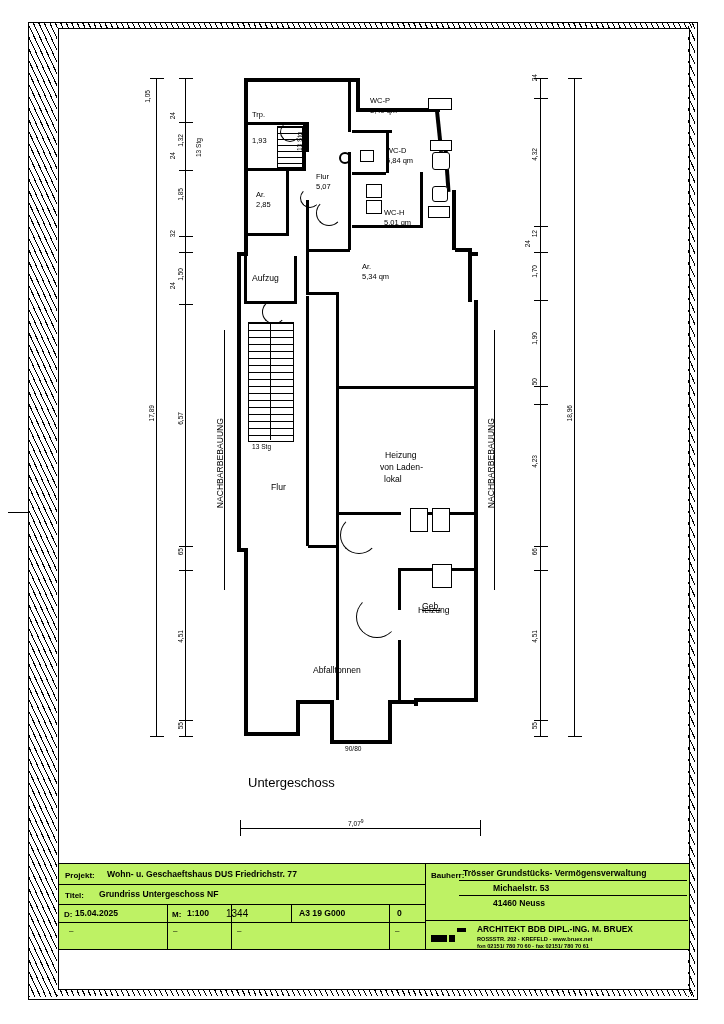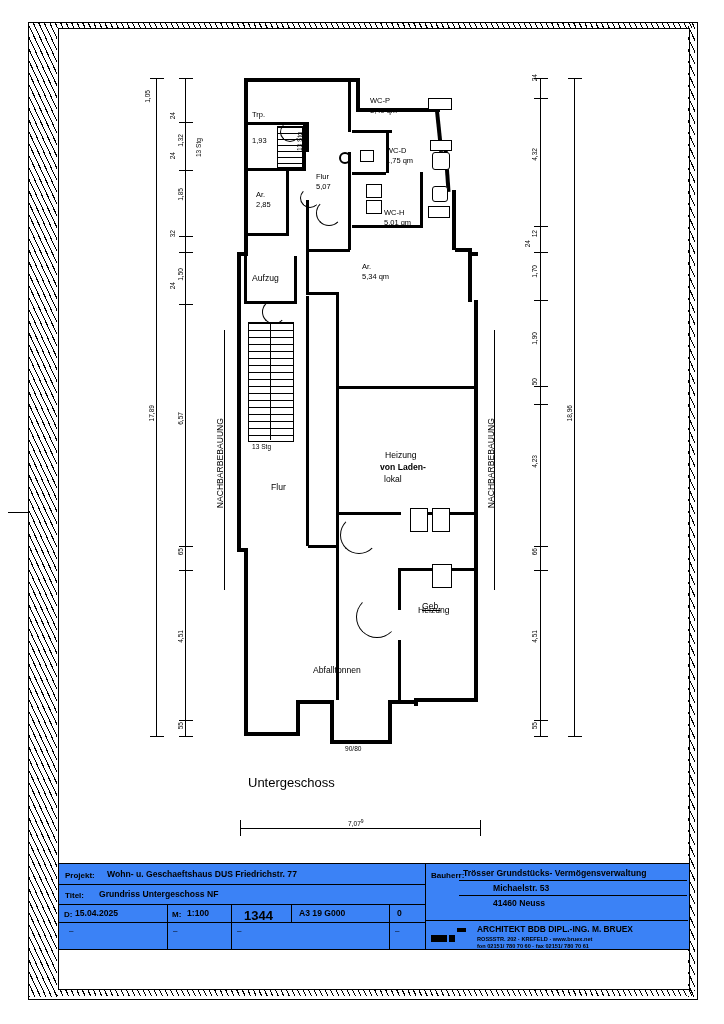--- a/index.html
+++ b/index.html
@@ -40,21 +40,21 @@
 
   
   .stair{position:absolute;border:1px solid #000;background:
       repeating-linear-gradient(to bottom,#000 0 1px,#fff 1px 7px);}
   .stair2{position:absolute;border:1px solid #000;background:
       repeating-linear-gradient(to bottom,#000 0 1px,#fff 1px 6px);}
   .arc-q{position:absolute;border:1px solid #000;border-radius:100%;
          border-top-color:transparent;border-right-color:transparent;}
 
   
-  .tb{position:absolute;left:58px;top:863px;width:630px;height:85px;border:1.4px solid #000;background:#3b82f6;}
+  .tb{position:absolute;left:58px;top:863px;width:630px;height:85px;border:1.4px solid #000;background:#bef264;}
   .tb .cell{position:absolute;font-size:8px;}
   .tbline{position:absolute;background:#000;}
   .tb-left-label{font-size:6.5px;font-weight:bold;}
   .logo{position:absolute;left:372px;top:64px;}
   .logo span{display:inline-block;background:#000;margin-right:2px;}
 
   .dashln{position:absolute;border-bottom:1px solid #000;}
 </style>
 </head>
 <body>
@@ -165,39 +165,39 @@
     <div class="arc-q" style="left:262px;top:300px;width:22px;height:22px;"></div>
     <div class="arc-q" style="left:300px;top:188px;width:18px;height:18px;"></div>
     <div class="arc-q" style="left:340px;top:516px;width:36px;height:36px;"></div>
     <div class="arc-q" style="left:356px;top:596px;width:40px;height:40px;"></div>
     <div class="arc-q" style="left:280px;top:122px;width:18px;height:18px;"></div>
 
     <div class="lbl" style="left:370px;top:96px;">WC-P</div>
     <div class="lbl" style="left:370px;top:106px;">3,49 qm</div>
 
     <div class="lbl" style="left:386px;top:146px;">WC-D</div>
-    <div class="lbl" style="left:386px;top:156px;">1,75 qm</div>
+    <div class="lbl" style="left:386px;top:156px;">5,84 qm</div>
 
     <div class="lbl" style="left:384px;top:208px;">WC-H</div>
     <div class="lbl" style="left:384px;top:218px;">5,01 qm</div>
 
     <div class="lbl" style="left:316px;top:172px;">Flur</div>
     <div class="lbl" style="left:316px;top:182px;">5,07</div>
 
     <div class="lbl" style="left:256px;top:190px;">Ar.</div>
     <div class="lbl" style="left:256px;top:200px;">2,85</div>
 
     <div class="lbl" style="left:362px;top:262px;">Ar.</div>
     <div class="lbl" style="left:362px;top:272px;">5,34 qm</div>
 
     <div class="lbl9" style="left:252px;top:273px;">Aufzug</div>
     <div class="lbl9" style="left:271px;top:482px;">Flur</div>
 
     <div class="lbl9" style="left:385px;top:450px;">Heizung</div>
-    <div class="lbl9" style="left:380px;top:462px;font-weight:bold;">von Laden-</div>
+    <div class="lbl9" style="left:380px;top:462px;">von Laden-</div>
     <div class="lbl9" style="left:384px;top:474px;">lokal</div>
 
     <div class="lbl9" style="left:418px;top:605px;">Heizung</div>
     <div class="lbl9" style="left:422px;top:601px;text-decoration:underline;">Geb.</div>
 
     <div class="lbl9" style="left:313px;top:665px;">Abfalltonnen</div>
 
     <div class="lbl" style="left:252px;top:110px;">Trp.</div>
     <div class="lbl" style="left:252px;top:136px;">1,93</div>
 
@@ -301,21 +301,21 @@
     <div class="cell tb-left-label" style="left:6px;top:7px;">Projekt:</div>
     <div class="cell" style="left:48px;top:5px;font-weight:bold;font-size:8.6px;">Wohn- u. Geschaeftshaus DUS Friedrichstr. 77</div>
 
     <div class="cell tb-left-label" style="left:6px;top:27px;">Titel:</div>
     <div class="cell" style="left:40px;top:25px;font-weight:bold;font-size:8.6px;">Grundriss Untergeschoss NF</div>
 
     <div class="cell tb-left-label" style="left:5px;top:46px;">D:</div>
     <div class="cell" style="left:16px;top:44px;font-weight:bold;font-size:8.6px;">15.04.2025</div>
     <div class="cell tb-left-label" style="left:113px;top:46px;">M:</div>
     <div class="cell" style="left:128px;top:44px;font-weight:bold;font-size:8.6px;">1:100</div>
-    <div class="cell" style="left:185px;top:44px;font-weight:bold;font-size:13px;">1344</div>
+    <div class="cell" style="left:167px;top:44px;font-weight:normal;font-size:10px;">1344</div>
     <div class="cell" style="left:240px;top:44px;font-weight:bold;font-size:8.6px;">A3 19 G000</div>
     <div class="cell" style="left:338px;top:44px;font-weight:bold;font-size:8.6px;">0</div>
 
     <div class="cell" style="left:10px;top:62px;">–</div>
     <div class="cell" style="left:114px;top:62px;">–</div>
     <div class="cell" style="left:178px;top:62px;">–</div>
     <div class="cell" style="left:336px;top:62px;">–</div>
 
     <div class="cell tb-left-label" style="left:372px;top:7px;">Bauherr:</div>
     <div class="cell" style="left:404px;top:4px;font-weight:bold;font-size:8.6px;">Trösser Grundstücks- Vermögensverwaltung</div>

